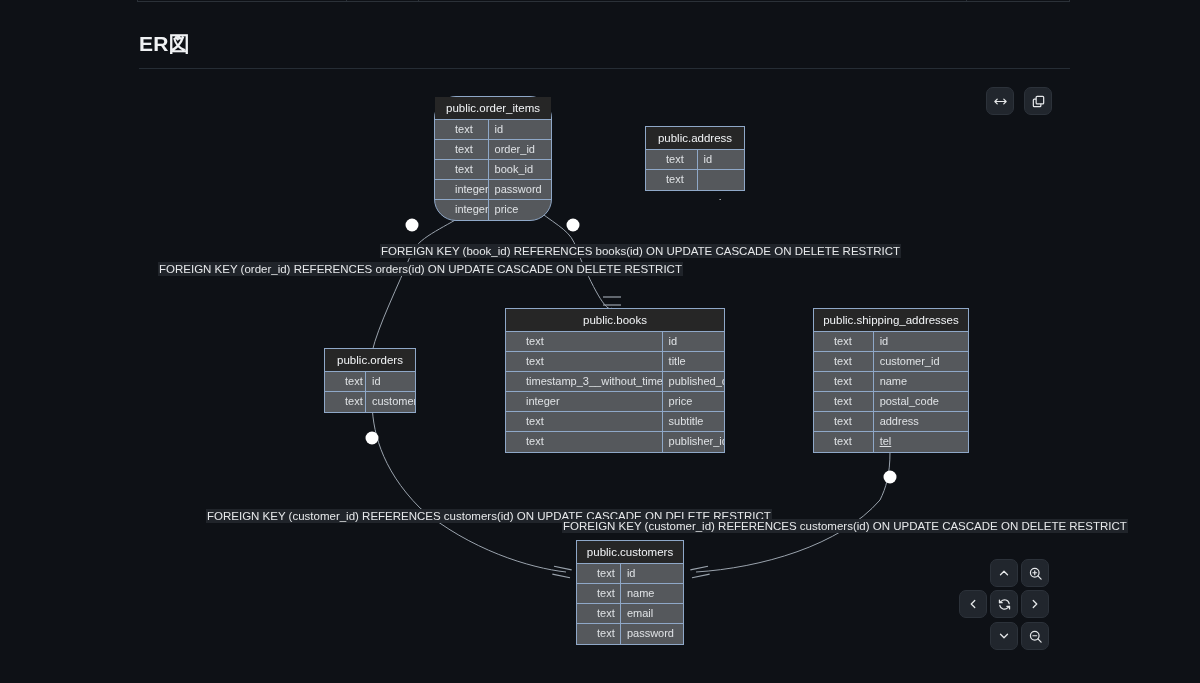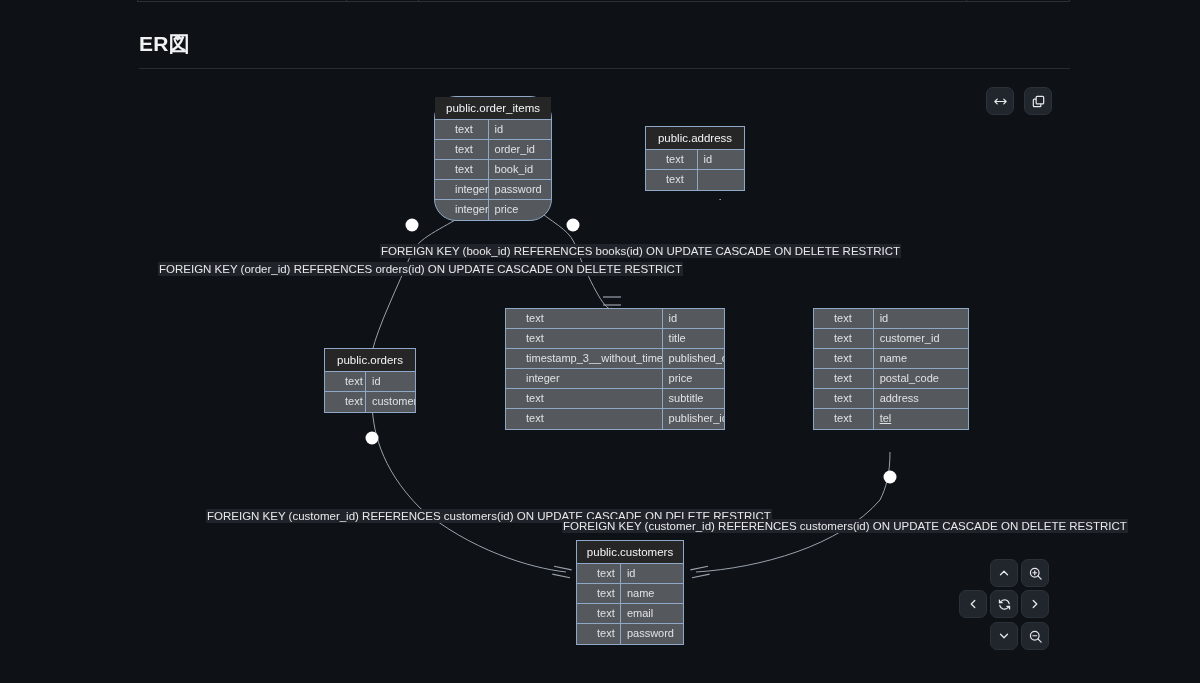--- a/index.html
+++ b/index.html
@@ -156,20 +156,21 @@
           <div class="er-row">
             <div class="er-type" style="width: 52px;">text</div>
             <div class="er-col" style="width: 48px;">id</div>
           </div>
           <div class="er-row">
             <div class="er-type" style="width: 52px;">text</div>
             <div class="er-col" style="width: 48px; margin-top: 24px;">code</div>
           </div>
         </div>
         <div class="er-table" style="left: 505px; top: 232px; width: 220px;">
+          <div class="er-head">public.books</div>
           <div class="er-row">
             <div class="er-type" style="width: 158px;">text</div>
             <div class="er-col" style="width: 62px;">id</div>
           </div>
           <div class="er-row">
             <div class="er-type" style="width: 158px;">text</div>
             <div class="er-col" style="width: 62px;">title</div>
           </div>
           <div class="er-row">
             <div class="er-type" style="width: 158px;">timestamp_3__without_time_zone</div>
@@ -182,20 +183,21 @@
           <div class="er-row">
             <div class="er-type" style="width: 158px;">text</div>
             <div class="er-col" style="width: 62px;">subtitle</div>
           </div>
           <div class="er-row">
             <div class="er-type" style="width: 158px;">text</div>
             <div class="er-col" style="width: 62px;">publisher_id</div>
           </div>
         </div>
         <div class="er-table" style="left: 813px; top: 232px; width: 156px;">
+          <div class="er-head">public.shipping_addresses</div>
           <div class="er-row">
             <div class="er-type" style="width: 60px;">text</div>
             <div class="er-col" style="width: 96px;">id</div>
           </div>
           <div class="er-row">
             <div class="er-type" style="width: 60px;">text</div>
             <div class="er-col" style="width: 96px;">customer_id</div>
           </div>
           <div class="er-row">
             <div class="er-type" style="width: 60px;">text</div>

